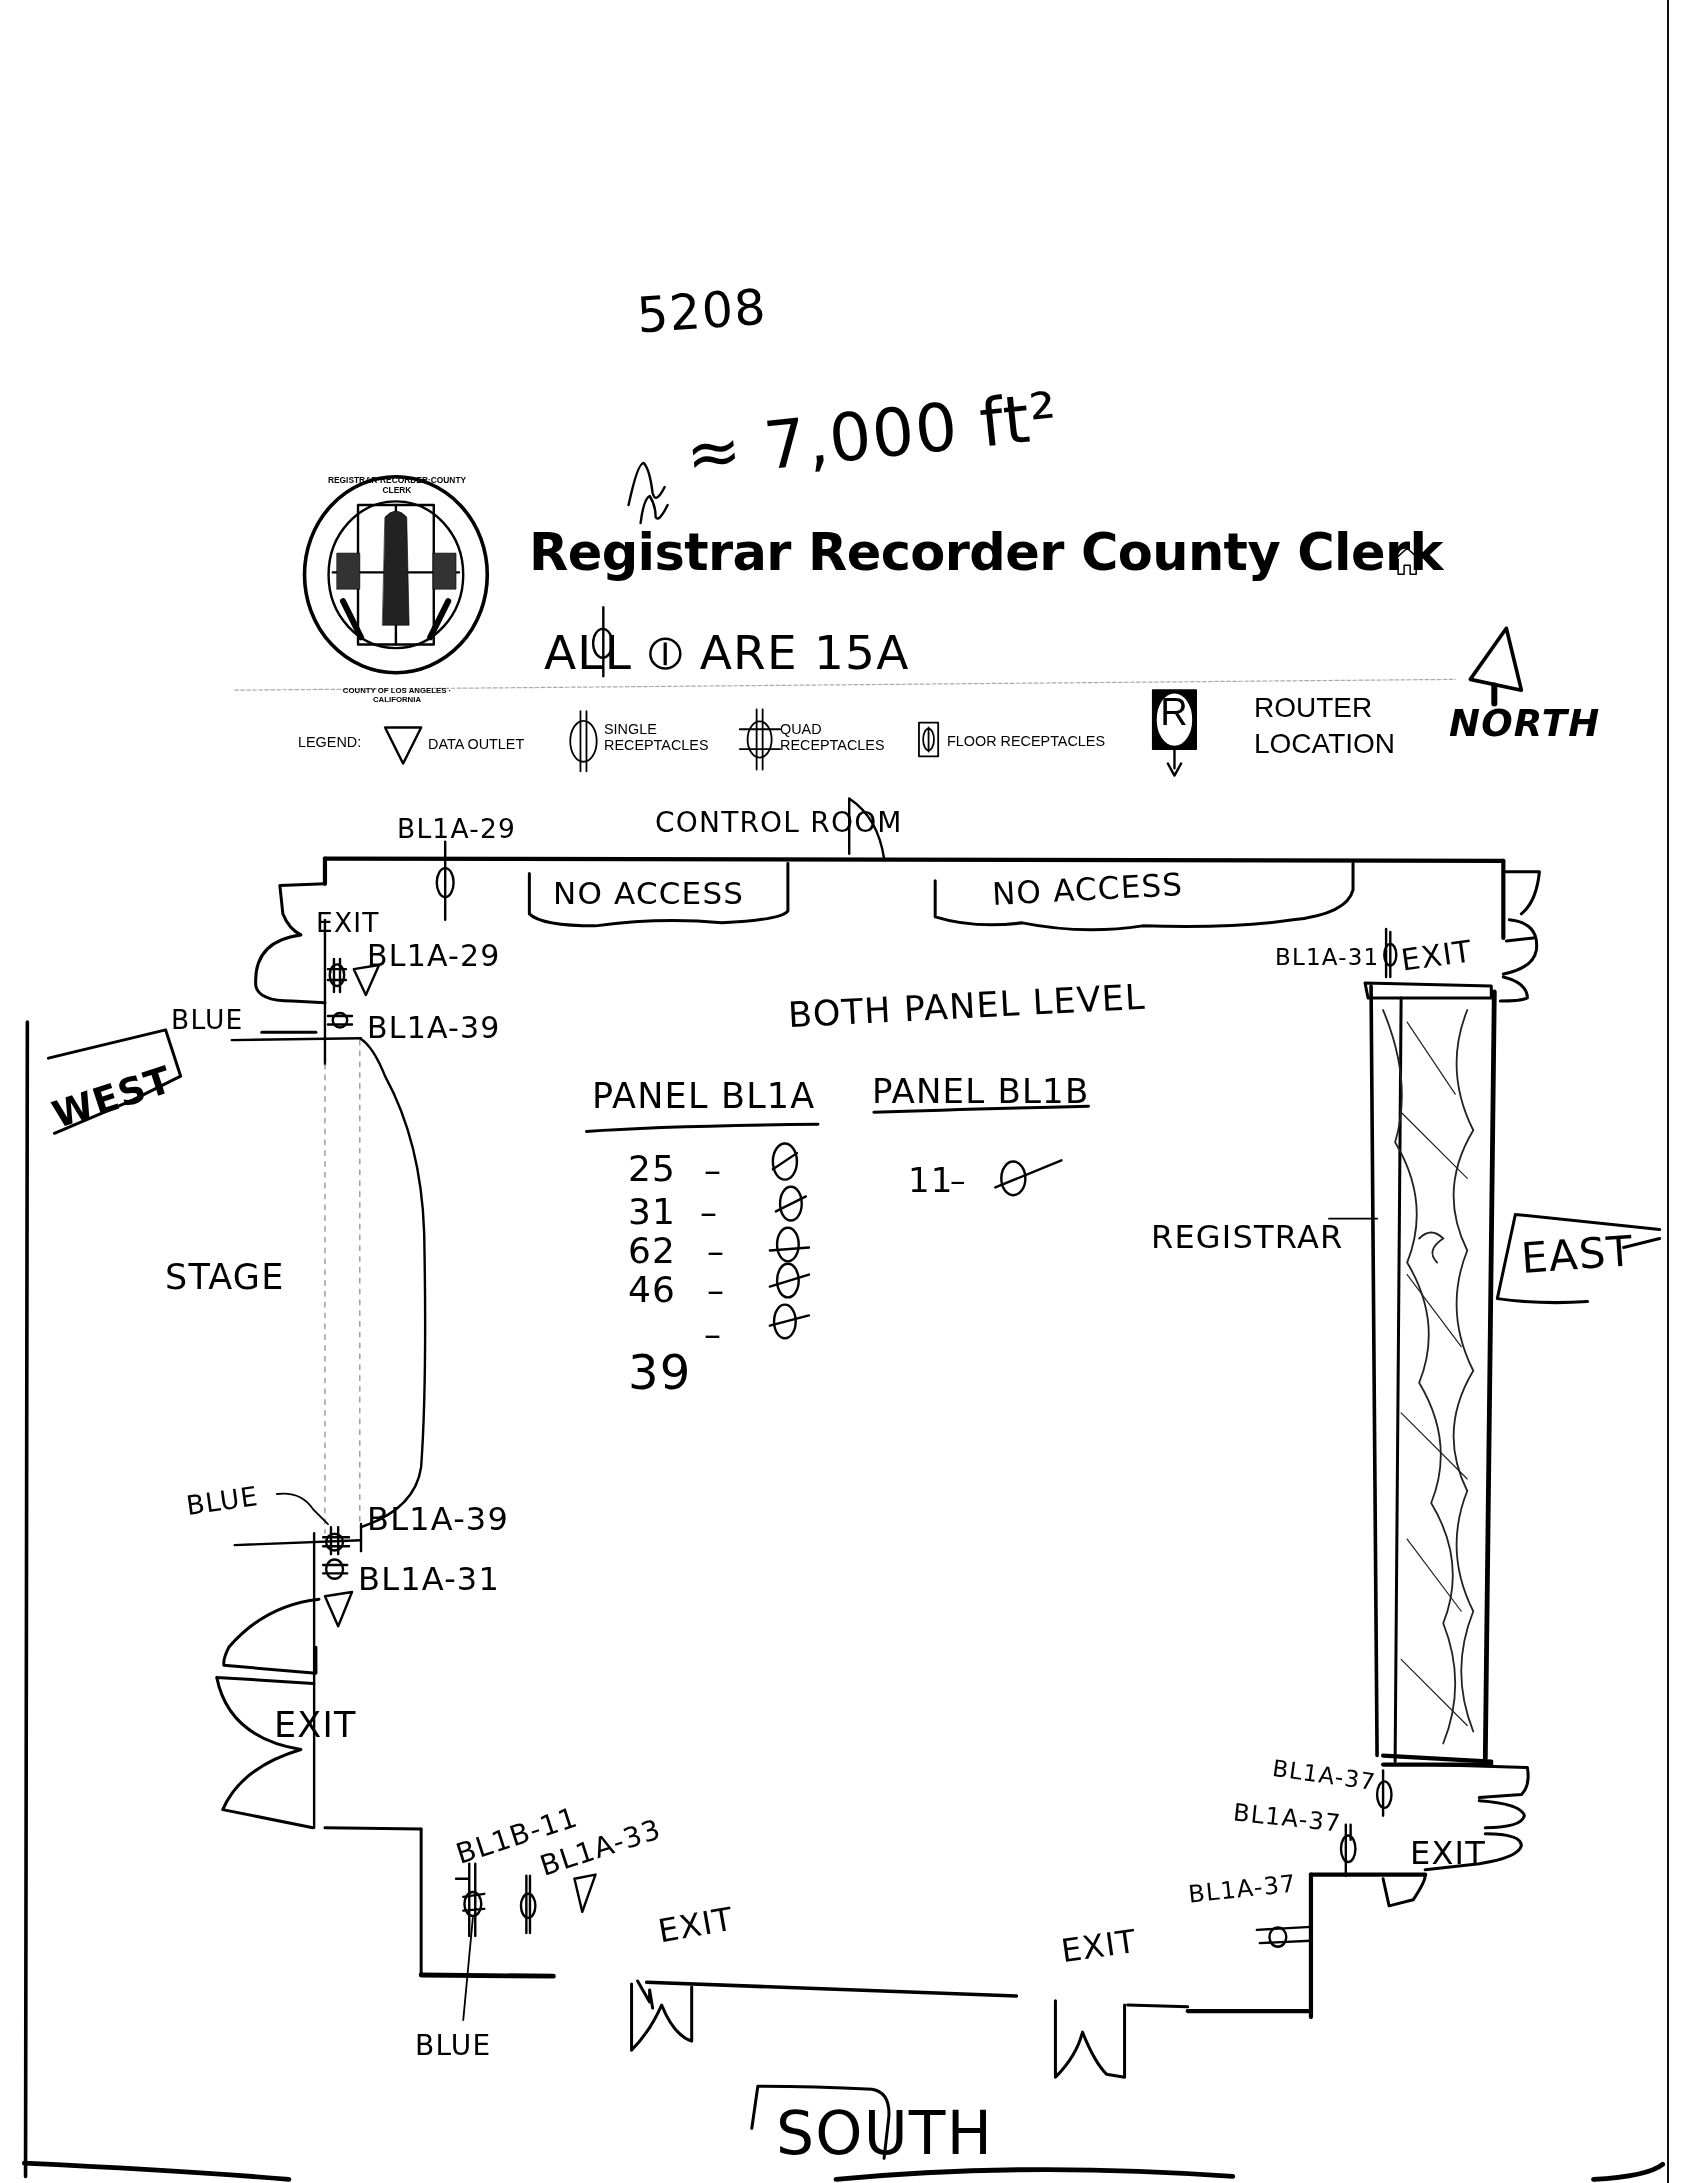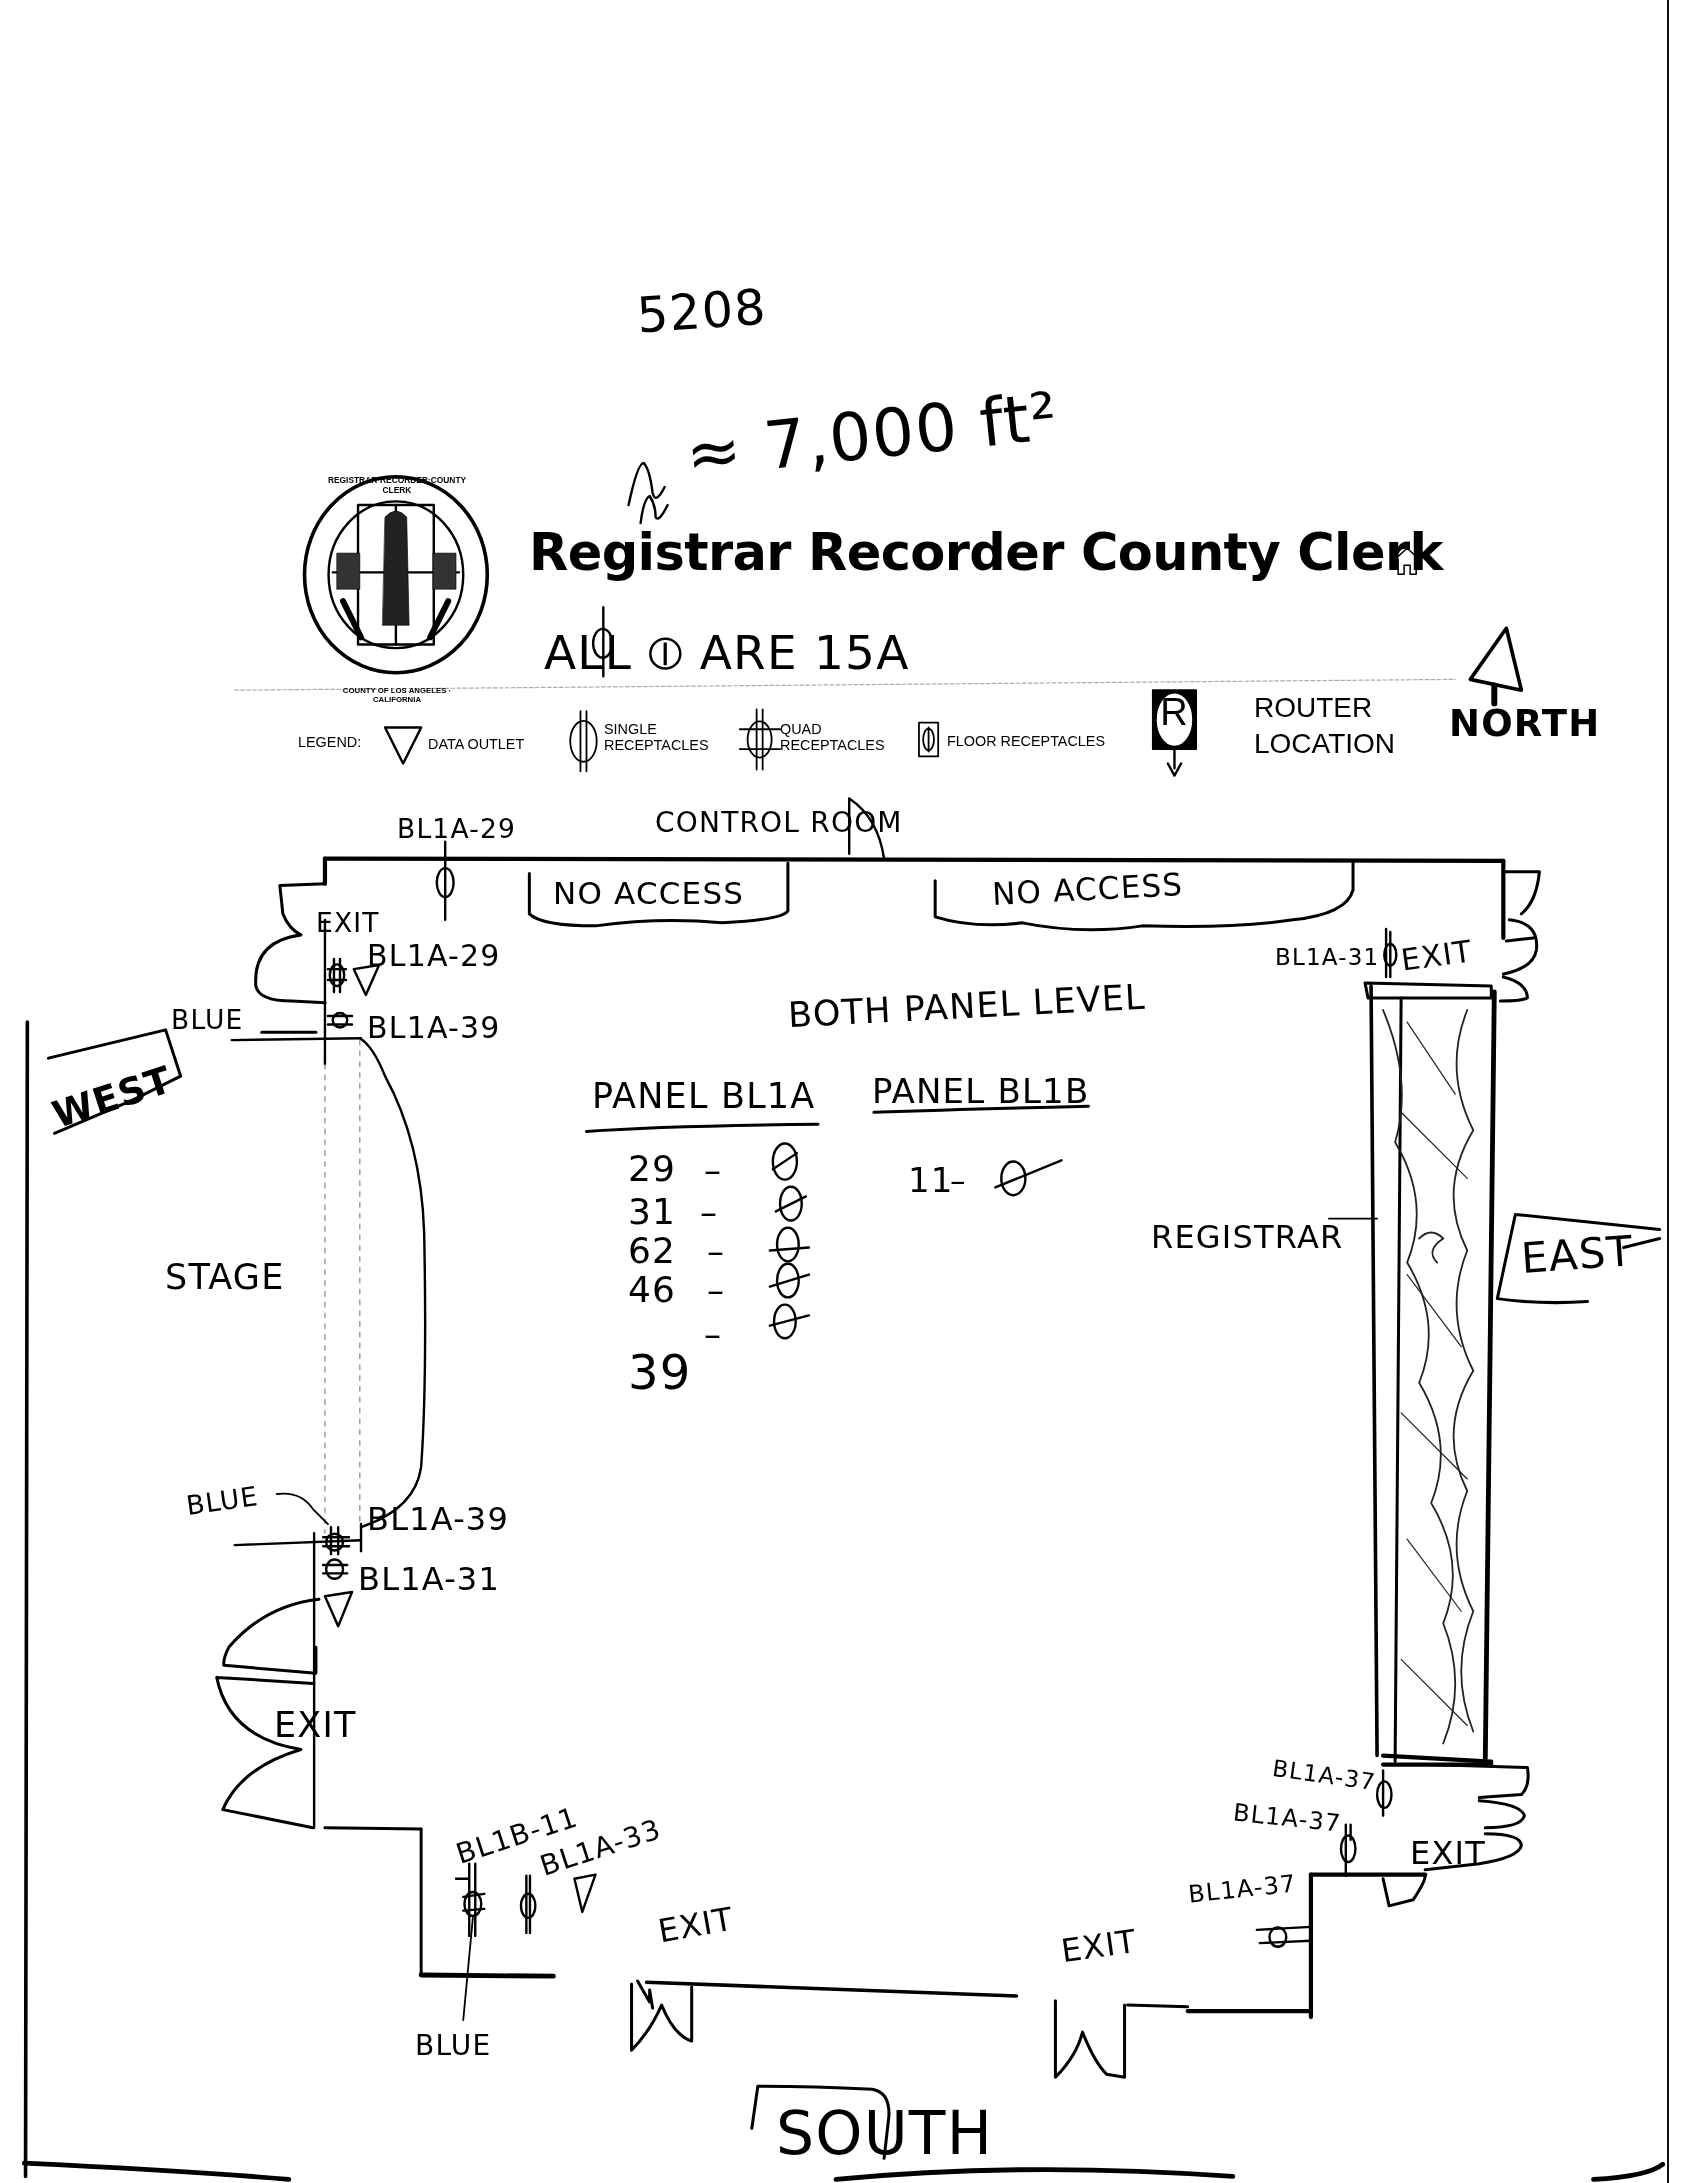--- a/index.html
+++ b/index.html
@@ -221,21 +221,21 @@
 <div class="hw" style="left:544px;top:625px;font-size:47px;">ALL ⦶ ARE 15A</div>
 
 <div class="legend-text" style="left:298px;top:735px;">LEGEND:</div>
 <div class="legend-text" style="left:428px;top:737px;width:102px;">DATA OUTLET</div>
 <div class="legend-text" style="left:604px;top:722px;width:90px;">SINGLE RECEPTACLES</div>
 <div class="legend-text" style="left:780px;top:722px;width:126px;">QUAD RECEPTACLES</div>
 <div class="legend-text" style="left:947px;top:734px;">FLOOR RECEPTACLES</div>
 <div class="abs" style="left:1157px;top:691px;width:34px;text-align:center;font-size:38px;font-weight:normal;color:#000;">R</div>
 <div class="abs" style="left:1254px;top:690px;width:180px;font-size:28px;line-height:36px;">ROUTER LOCATION</div>
 
-<div class="hw hwb" style="left:1449px;top:702px;font-size:37px;">NORTH</div>
+<div class="hw hwb" style="left:1449px;top:702px;font-size:37px;font-style:italic;">NORTH</div>
 <div class="hw" style="left:776px;top:2098px;font-size:60px;">SOUTH</div>
 <div class="hw" style="left:1521px;top:1230px;font-size:42px;transform:rotate(-4deg);">EAST</div>
 <div class="hw hwb" style="left:51px;top:1076px;font-size:37px;transform:rotate(-18deg);">WEST</div>
 
 <div class="hw" style="left:655px;top:806px;font-size:28px;">CONTROL ROOM</div>
 <div class="hw" style="left:553px;top:875px;font-size:31px;">NO ACCESS</div>
 <div class="hw" style="left:992px;top:871px;font-size:31px;transform:rotate(-3deg);">NO ACCESS</div>
 <div class="hw" style="left:788px;top:986px;font-size:35px;transform:rotate(-3deg);">BOTH PANEL LEVEL</div>
 <div class="hw" style="left:165px;top:1257px;font-size:35px;">STAGE</div>
 <div class="hw" style="left:1151px;top:1218px;font-size:32px;">REGISTRAR</div>
@@ -263,21 +263,21 @@
 <div class="hw" style="left:186px;top:1485px;font-size:26.5px;transform:rotate(-8deg);">BLUE</div>
 <div class="hw" style="left:415px;top:2029px;font-size:28px;">BLUE</div>
 
 <div class="abs" style="left:592px;top:1076px;">
   <div class="hw" style="position:relative;font-size:35px;">PANEL BL1A</div>
 </div>
 <div class="abs" style="left:872px;top:1071px;">
   <div class="hw" style="position:relative;font-size:34px;">PANEL BL1B</div>
 </div>
 
-<div class="hw" style="left:628px;top:1148px;font-size:36px;">29</div>
+<div class="hw" style="left:628px;top:1148px;font-size:36px;">25</div>
 <div class="hw" style="left:628px;top:1191px;font-size:36px;">31</div>
 <div class="hw" style="left:628px;top:1230px;font-size:36px;">62</div>
 <div class="hw" style="left:628px;top:1269px;font-size:36px;">46</div>
 <div class="hw" style="left:628px;top:1344px;font-size:48px;">39</div>
 
 <div class="hw" style="left:704px;top:1150px;font-size:34px;">–</div>
 <div class="hw" style="left:700px;top:1192px;font-size:34px;">–</div>
 <div class="hw" style="left:707px;top:1231px;font-size:34px;">–</div>
 <div class="hw" style="left:707px;top:1270px;font-size:34px;">–</div>
 <div class="hw" style="left:704px;top:1314px;font-size:34px;">–</div>

